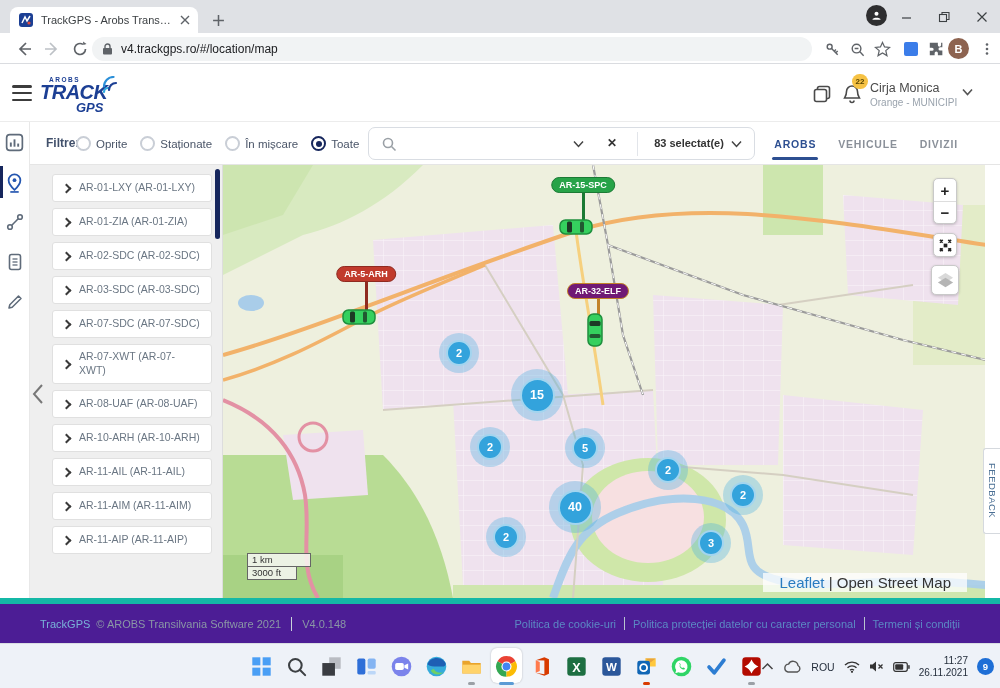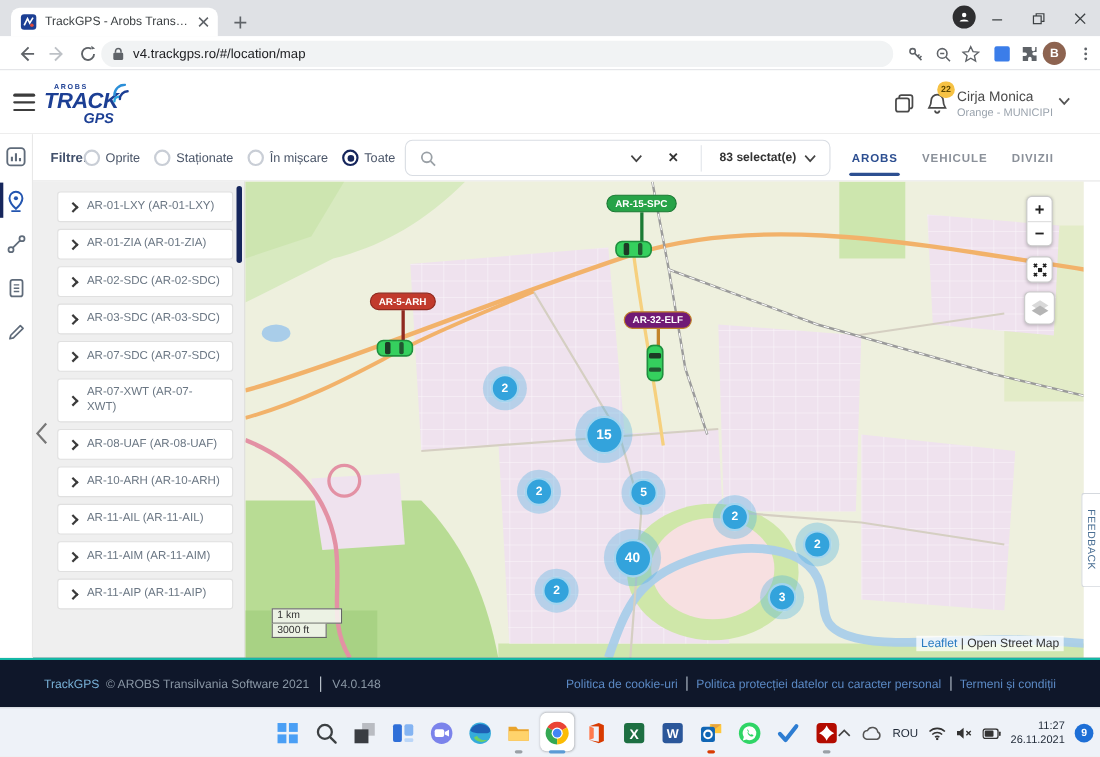--- a/index.html
+++ b/index.html
@@ -80,26 +80,26 @@
 .vlabel{position:absolute;transform:translate(-50%,-50%);color:#fff;font-size:9px;font-weight:bold;padding:2px 7px;border-radius:8px;white-space:nowrap;z-index:3;cursor:pointer}
 .vstem{position:absolute;width:3px;z-index:2}
 .vcar{position:absolute;transform:translate(-50%,-50%);z-index:3;cursor:pointer}
 .mapctl{position:absolute;background:#fff;border:1px solid #c9c9c9;border-radius:5px;box-shadow:0 1px 3px rgba(0,0,0,.2);display:flex;align-items:center;justify-content:center;cursor:pointer}
 .zoombox{position:absolute;right:28px;top:13px;width:24px;background:#fff;border:1px solid #c9c9c9;border-radius:5px;box-shadow:0 1px 3px rgba(0,0,0,.2)}
 .zbtn{height:22px;display:flex;align-items:center;justify-content:center;font-size:15px;font-weight:bold;color:#222;cursor:pointer}
 .zbtn+.zbtn{border-top:1px solid #ddd}
 .scale{position:absolute;left:24px;bottom:18px;font-size:9.5px;color:#333}
 .scale-line{background:rgba(248,248,244,.85);border:1.5px solid #666;padding:0 4px;line-height:12px}
 .scale-km{width:64px}.scale-ft{width:50px;border-top:none}
-.attribution{position:absolute;right:18px;bottom:6px;background:rgba(255,255,255,.75);font-size:11px;color:#333;padding:1px 4px}
+.attribution{position:absolute;right:18px;bottom:6px;background:rgba(255,255,255,.75);font-size:15px;color:#333;padding:1px 16px}
 .attribution a{color:#2a7cc0;text-decoration:none;cursor:pointer}
 .feedback{position:absolute;left:983px;top:448px;width:17px;height:86px;background:#fff;border:1px solid #d5d9de;border-right:none;border-radius:3px 0 0 3px;color:#4a6f94;font-size:9.5px;letter-spacing:.5px;writing-mode:vertical-rl;display:flex;align-items:center;justify-content:center;cursor:pointer;z-index:8}
 
 
-.footer{position:absolute;left:0;top:598px;width:1000px;height:45px;background:#0f172a;display:flex;align-items:center;justify-content:space-between;padding:0 40px;border-top:2px solid #14b8a6}
+.footer{position:absolute;left:0;top:598px;width:1000px;height:45px;background:#4c1d95;display:flex;align-items:center;justify-content:space-between;padding:0 40px;border-top:6px solid #14b8a6}
 .footer-left{font-size:11px;color:#8a97a5;display:flex;align-items:center;gap:6px}
 .footer-left a{color:#79b2d8;text-decoration:none;cursor:pointer}
 .fdiv{width:1px;height:14px;background:#c9d2da;margin:0 4px}
 .footer-links{font-size:11px;color:#5b89c4;display:flex;align-items:center;gap:8px}
 .footer-links a{color:#5b89c4;text-decoration:none;cursor:pointer}
 .flsep{width:1px;height:13px;background:#b9c4cf}
 
 
 .taskbar{position:absolute;left:0;top:643px;width:1000px;height:45px;background:#eef2f8;border-top:1px solid #d9dde3}
 .taskicons{position:absolute;left:244px;top:2px;display:flex}
@@ -465,21 +465,21 @@
       </g>
       <g stroke="#ffffff" stroke-width="1" stroke-dasharray="5 5" fill="none">
         <path d="M370,0 L385,80 L400,170 L420,230"></path>
         <path d="M385,80 L520,130 L680,175 L763,195"></path>
       </g>
     </svg>
     <div id="overlays">
         <div class="cluster sm" style="left: 236px; top: 188px;">
           <div class="cluster-core">2</div>
         </div>
-        <div class="cluster lg" style="left: 326px; top: 230px;">
+        <div class="cluster lg" style="left: 314px; top: 230px;">
           <div class="cluster-core">15</div>
         </div>
         <div class="cluster sm" style="left: 267px; top: 282px;">
           <div class="cluster-core">2</div>
         </div>
         <div class="cluster sm" style="left: 362px; top: 283px;">
           <div class="cluster-core">5</div>
         </div>
         <div class="cluster sm" style="left: 445px; top: 305px;">
           <div class="cluster-core">2</div>

